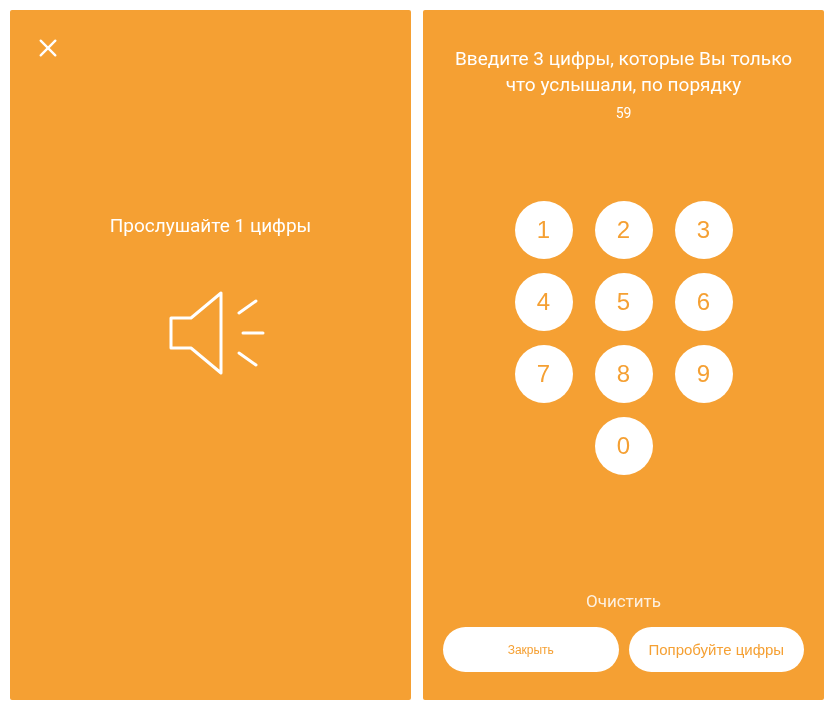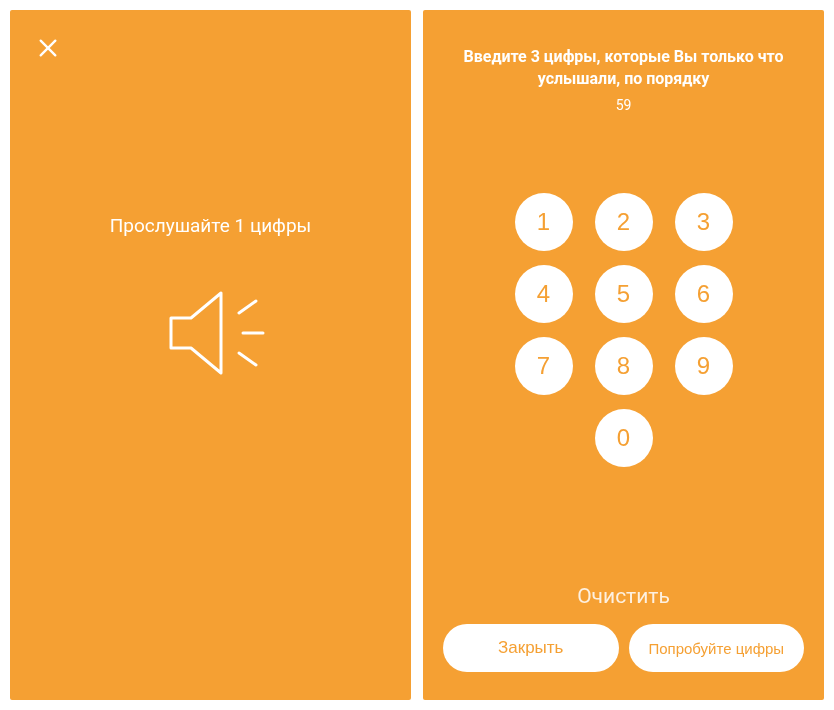--- a/index.html
+++ b/index.html
@@ -59,23 +59,23 @@
       width: 140px;
       height: 120px;
     }
     
     .right-header {
       text-align: center;
       color: #fff;
       padding: 36px 20px 0;
     }
     .instruction {
-      font-size: 16px;
+      font-size: 19px;
       line-height: 1.35;
-      font-weight: 700;
+      font-weight: 400;
     }
     .timer {
       margin-top: 8px;
       font-size: 14px;
     }
     .keypad {
       margin-top: 80px;
       display: flex;
       flex-direction: column;
       align-items: center;
@@ -102,37 +102,37 @@
     .bottom-controls {
       margin-top: auto;
       padding: 0 20px 28px;
       display: flex;
       flex-direction: column;
       align-items: center;
       gap: 16px;
     }
     .clear-link {
       color: #fff;
-      font-size: 21px;
+      font-size: 17px;
       opacity: 0.85;
       cursor: pointer;
     }
     .button-row {
       display: flex;
       gap: 10px;
       width: 100%;
     }
     .pill-btn {
       flex: 1;
       background: #fff;
       color: #f5a033;
       border: none;
       border-radius: 26px;
       padding: 14px 8px;
-      font-size: 17px;
+      font-size: 12px;
       cursor: pointer;
       font-weight: 400;
     }
     .pill-btn.small {
       font-size: 15px;
     }
   </style>
 </head>
 <body>
 

